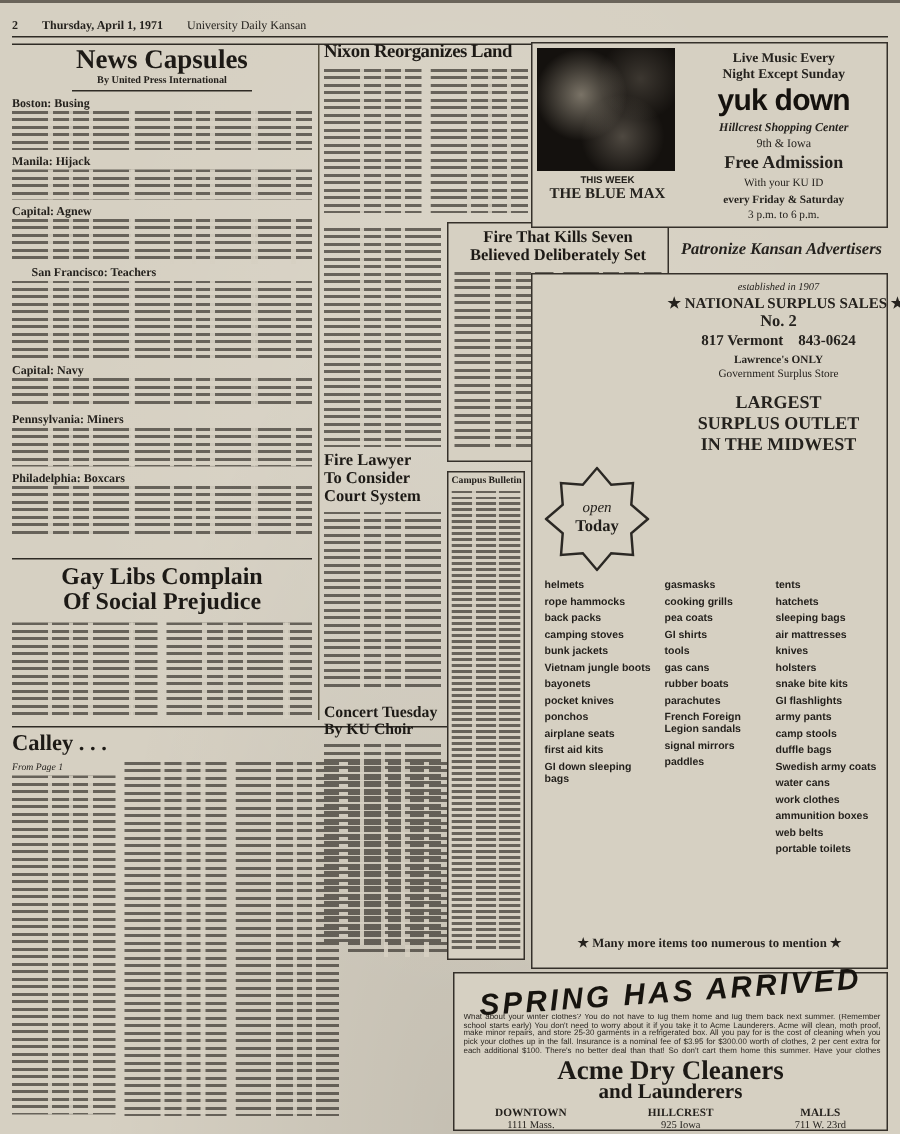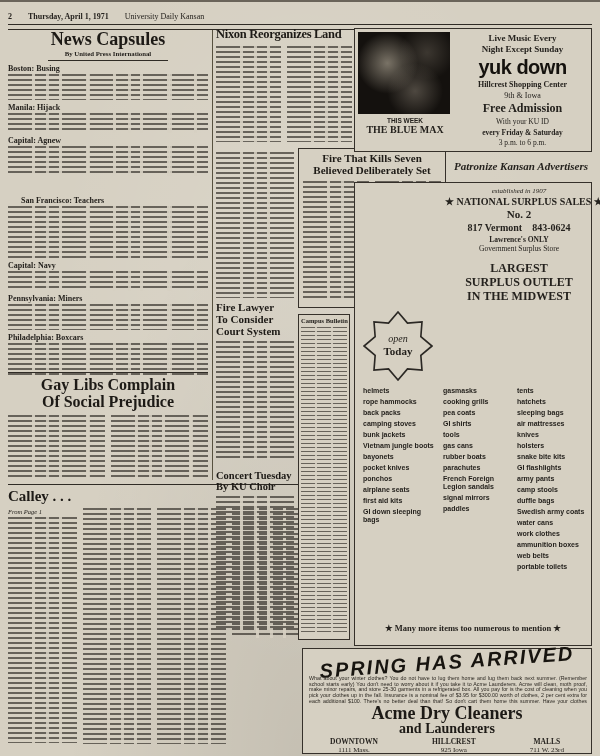--- a/index.html
+++ b/index.html
@@ -64,21 +64,21 @@
     <div class="headline center" style="font-size:18px;">News Capsules</div>
     <div class="center bold" style="font-size:6.8px;margin-top:1px;">By United Press International</div>
     <div class="hr" style="width:120px;margin:3px auto;"></div>
 
     <div class="bold" style="font-size:8px;margin:3px 0 1px;">Boston: Busing</div>
     <div class="greek" style="height:26px;"></div>
     <div class="bold" style="font-size:8px;margin:3px 0 1px;">Manila: Hijack</div>
     <div class="greek" style="height:20px;"></div>
     <div class="bold" style="font-size:8px;margin:3px 0 1px;">Capital: Agnew</div>
     <div class="greek" style="height:30px;"></div>
-    <div class="bold" style="font-size:8px;margin:20px 0 1px;padding-left:13px;">San Francisco: Teachers</div>
+    <div class="bold" style="font-size:8px;margin:1px 0 1px;padding-left:13px;">San Francisco: Teachers</div>
     <div class="greek" style="height:52px;"></div>
     <div class="bold" style="font-size:8px;margin:3px 0 1px;">Capital: Navy</div>
     <div class="greek" style="height:20px;"></div>
     <div class="bold" style="font-size:8px;margin:3px 0 1px;">Pennsylvania: Miners</div>
     <div class="greek" style="height:26px;"></div>
     <div class="bold" style="font-size:8px;margin:3px 0 1px;">Philadelphia: Boxcars</div>
     <div class="greek" style="height:32px;"></div>
   </div>
 
   <div class="abs" style="left:8px;top:372px;width:200px;">
@@ -144,21 +144,21 @@
   <div class="abs boxed" style="left:354px;top:28px;width:238px;height:124px;padding:3px;display:flex;gap:5px;">
     <div style="width:94px;">
       <div class="poster"></div>
       <div class="center bold sans" style="font-size:6.5px;margin-top:3px;">THIS WEEK</div>
       <div class="center bold" style="font-size:10px;">THE BLUE MAX</div>
     </div>
     <div style="flex:1;display:flex;flex-direction:column;align-items:center;justify-content:space-between;padding:1px 0;">
       <div class="center bold" style="font-size:9px;">Live Music Every</div>
       <div class="center bold" style="font-size:9px;">Night Except Sunday</div>
       <div class="center sans" style="font-size:20px;font-weight:900;letter-spacing:-0.5px;color:#15120e;">yuk down</div>
-      <div class="center bold" style="font-size:8px;">Hillcrest Shopping Center</div>
+      <div class="center bold" style="font-size:8px;font-style:italic;">Hillcrest Shopping Center</div>
       <div class="center" style="font-size:8px;">9th &amp; Iowa</div>
       <div class="center bold" style="font-size:12px;">Free Admission</div>
       <div class="center" style="font-size:7.5px;">With your KU ID</div>
       <div class="center bold" style="font-size:7.5px;">every Friday &amp; Saturday</div>
       <div class="center" style="font-size:7.5px;">3 p.m. to 6 p.m.</div>
     </div>
   </div>
 
   <div class="abs center bold ital" style="left:450px;top:160px;width:142px;font-size:11px;">Patronize Kansan Advertisers</div>
 

